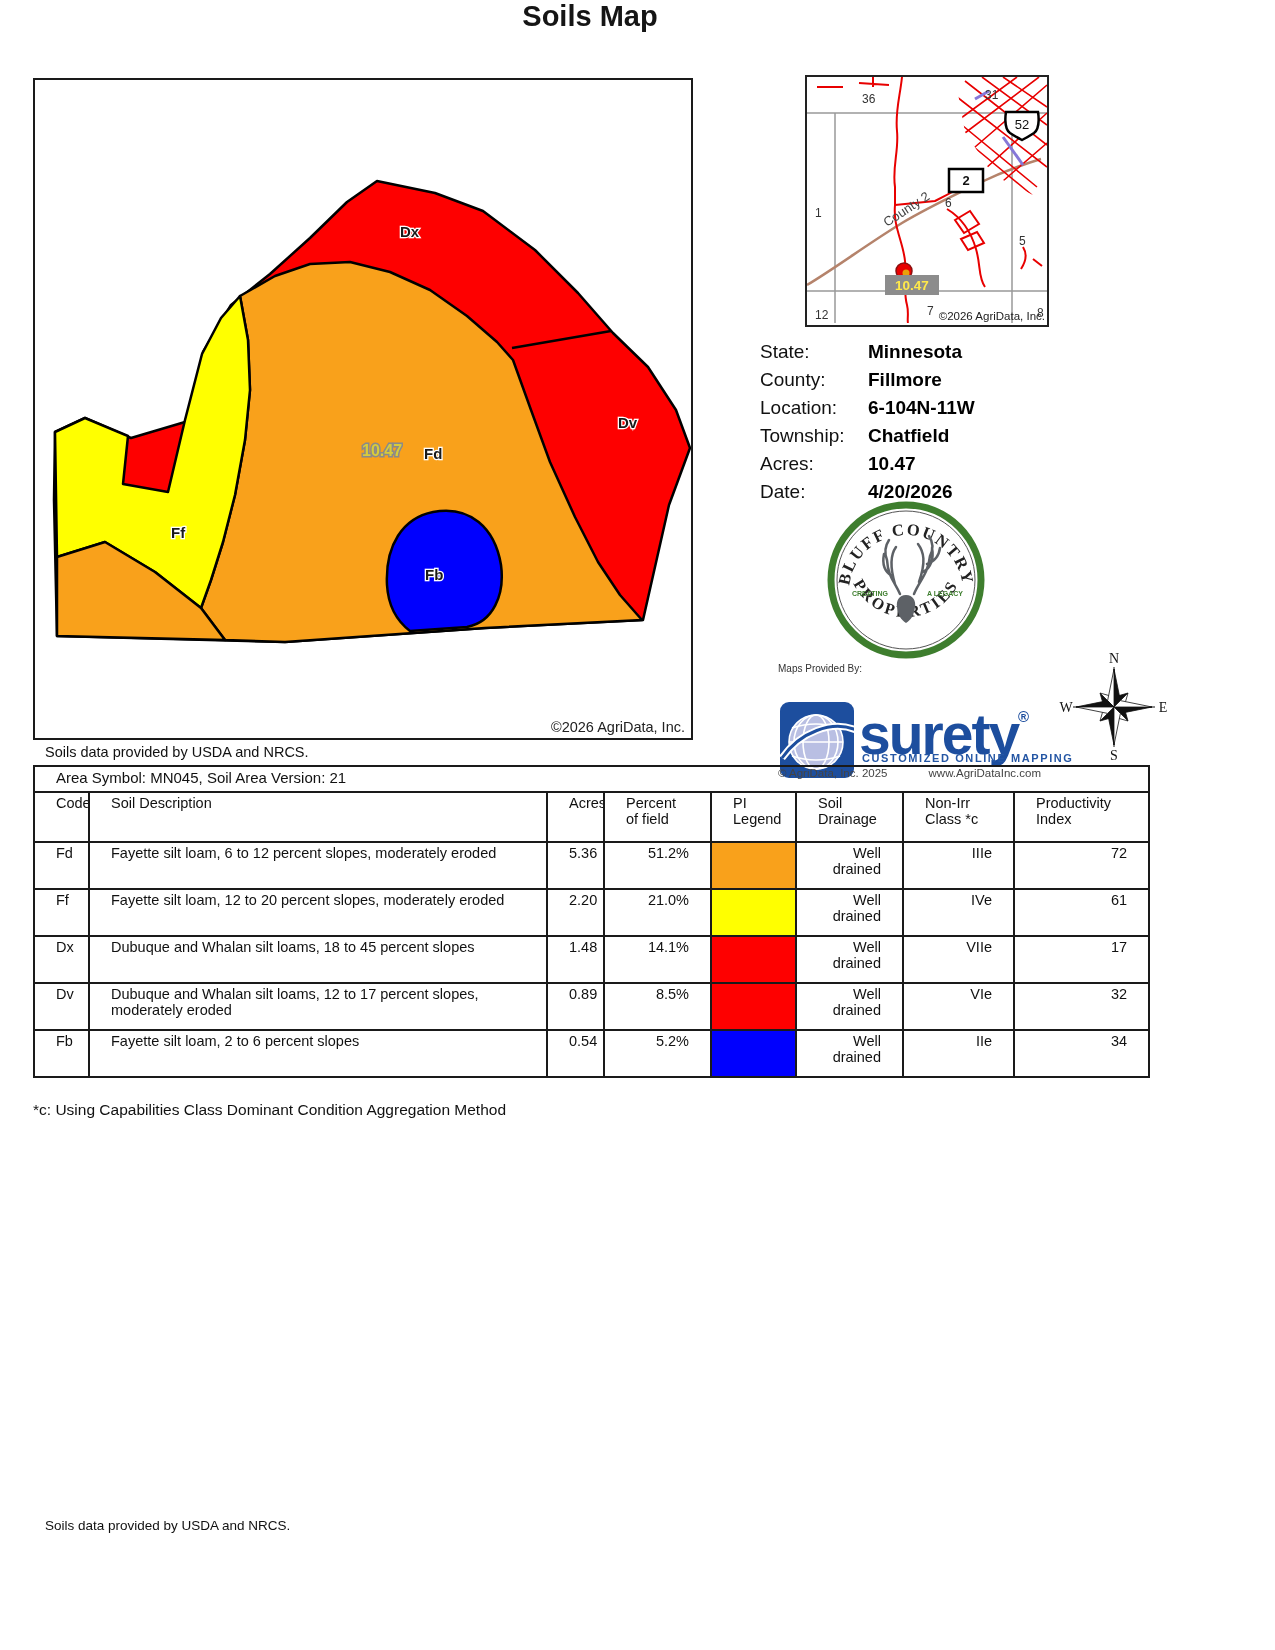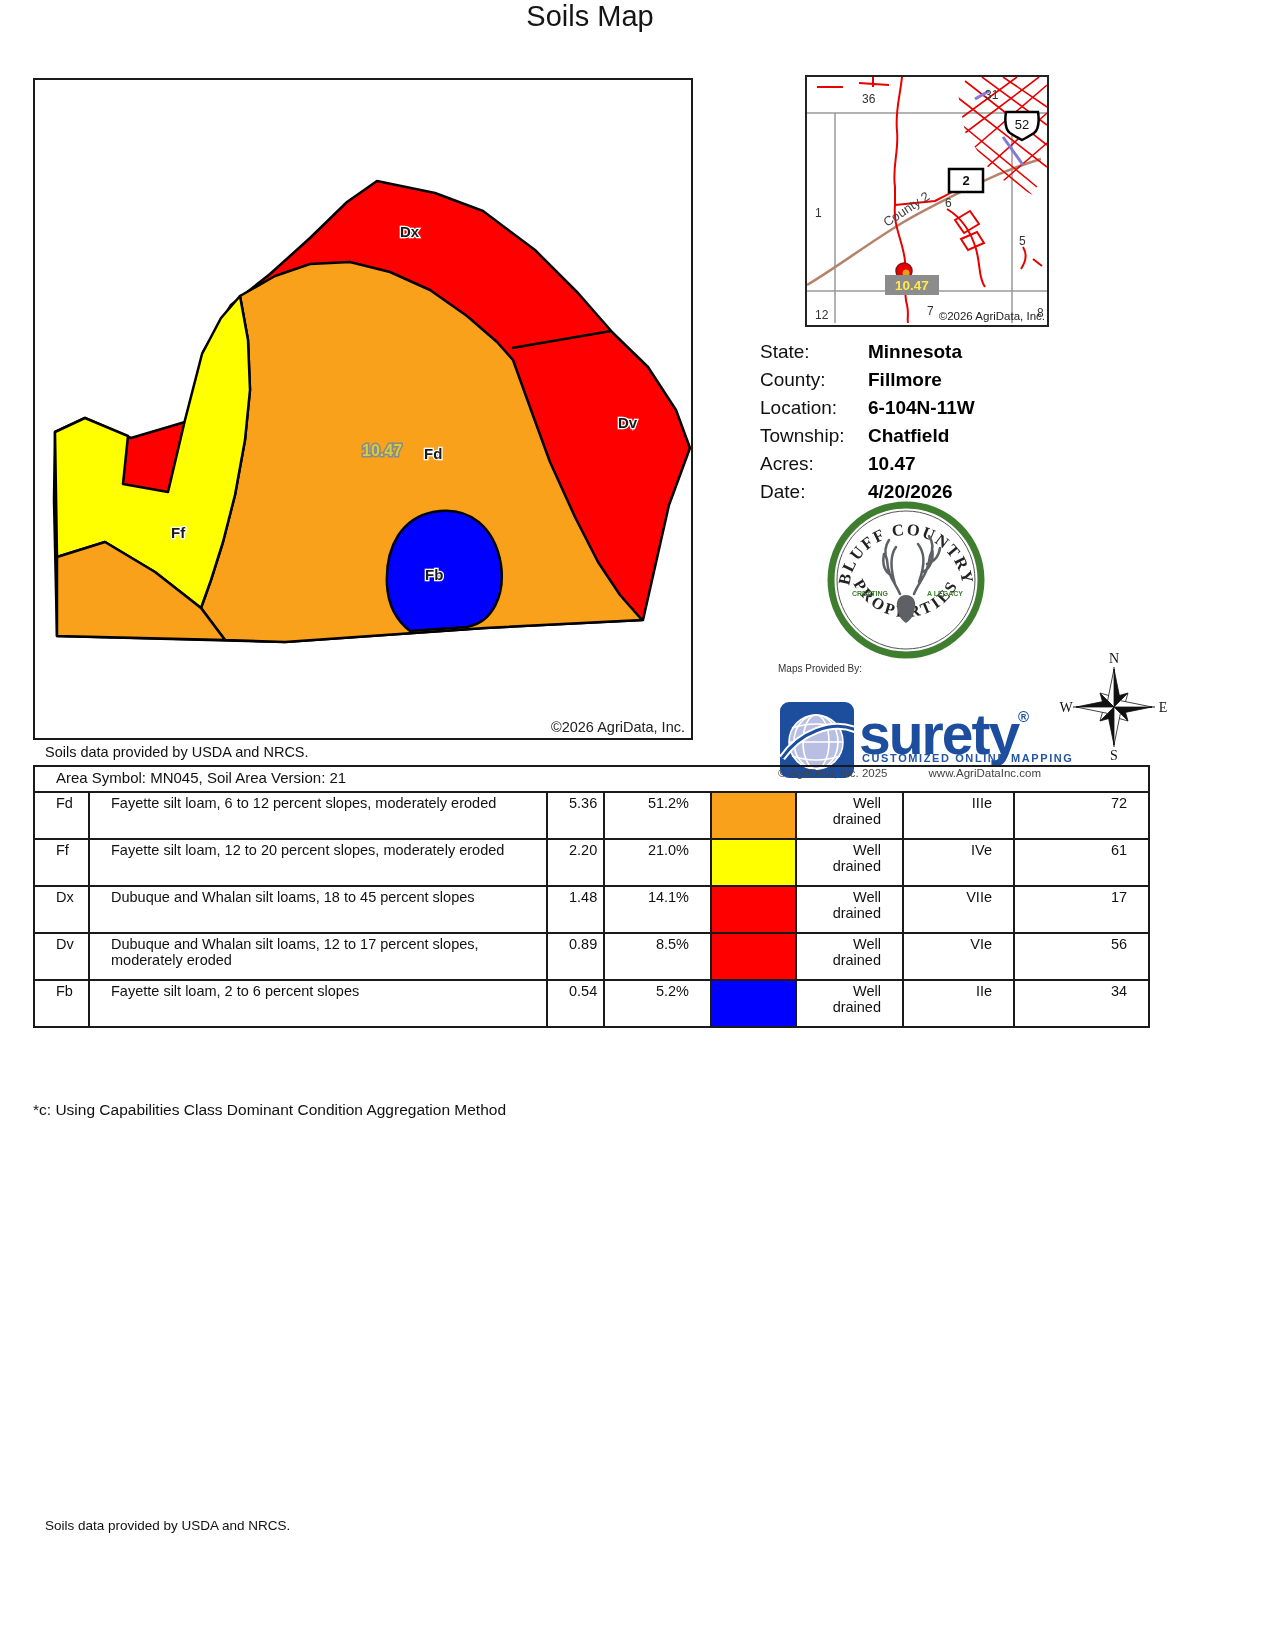--- a/index.html
+++ b/index.html
@@ -1,18 +1,18 @@
 <!DOCTYPE html>
 <html><head>
 <meta charset="utf-8">
 <style>
   html,body{margin:0;padding:0;background:#fff;}
   body{width:1275px;height:1650px;position:relative;font-family:"Liberation Sans",sans-serif;color:#111;}
   .abs{position:absolute;}
-  .title{left:0;top:28;width:1180px;text-align:center;font-size:29px;font-weight:normal;color:#151515;}
+  .title{left:0;top:28;width:1180px;text-align:center;font-size:29px;font-weight:bold;color:#151515;}
   .map-box{left:33px;top:78px;width:656px;height:658px;border:2px solid #1a1a1a;background:#fff;}
   .loc-box{left:805px;top:75px;width:240px;height:248px;border:2px solid #222;background:#fff;overflow:hidden;}
   .info{left:760px;top:338px;font-size:19px;}
   .info-row{display:flex;height:28px;align-items:center;}
   .info-label{width:108px;color:#111;}
   .info-value{font-weight:bold;color:#000;}
   .bluff{left:826px;top:500px;}
   .maps-by{left:778px;top:663px;font-size:10px;color:#333;}
   .surety-row{left:780px;top:702px;display:flex;align-items:flex-start;}
   .surety-word{font-size:57px;font-weight:bold;color:#1D4E9E;letter-spacing:-2px;line-height:64px;margin-left:5px;}
@@ -252,20 +252,30 @@
       <col style="width:107px">
     <col style="width:85px">
       <col style="width:107px">
       <col style="width:111px">
       <col style="width:135px">
   </colgroup>
   <tbody>
     <tr>
       <td class="cap-cell" colspan="8">Area Symbol: MN045, Soil Area Version: 21</td>
     </tr>
+    <tr class="hdr-row">
+      <th>Code</th>
+      <th>Soil Description</th>
+      <th>Acres</th>
+      <th>Percent of field</th>
+      <th>PI Legend</th>
+      <th>Soil Drainage</th>
+      <th>Non-Irr Class *c</th>
+      <th>Productivity Index</th>
+    </tr>
 
     <tr class="data-row">
         <td>Fd</td>
         <td>Fayette silt loam, 6 to 12 percent slopes, moderately eroded</td>
         <td class="num">5.36</td>
         <td class="num">51.2%</td>
         <td class="legend-cell" style="background: rgb(249, 161, 27);"></td>
         <td class="num">Well drained</td>
         <td class="num">IIIe</td>
         <td class="num">72</td>
@@ -291,21 +301,21 @@
         <td class="num">17</td>
       </tr>
       <tr class="data-row">
         <td>Dv</td>
         <td>Dubuque and Whalan silt loams, 12 to 17 percent slopes, moderately eroded</td>
         <td class="num">0.89</td>
         <td class="num">8.5%</td>
         <td class="legend-cell" style="background: rgb(254, 0, 0);"></td>
         <td class="num">Well drained</td>
         <td class="num">VIe</td>
-        <td class="num">56</td>
+        <td class="num">32</td>
       </tr>
       <tr class="data-row">
         <td>Fb</td>
         <td>Fayette silt loam, 2 to 6 percent slopes</td>
         <td class="num">0.54</td>
         <td class="num">5.2%</td>
         <td class="legend-cell" style="background: rgb(0, 0, 254);"></td>
         <td class="num">Well drained</td>
         <td class="num">IIe</td>
         <td class="num">34</td>

